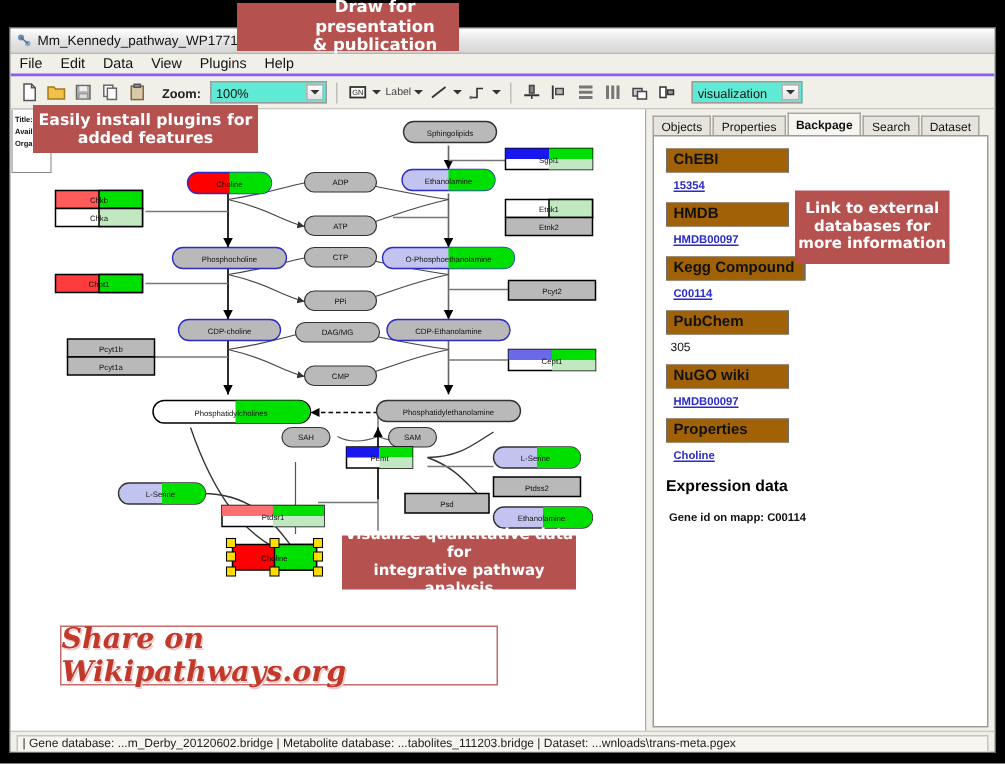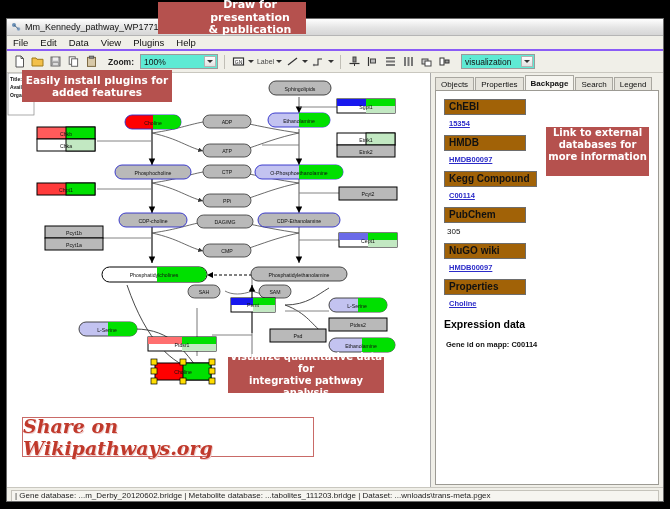--- a/index.html
+++ b/index.html
@@ -528,21 +528,21 @@
         </svg>
       </div>
     </div>
 
     <div class="sidepanel">
       <div class="tabstrip">
         <div class="tab">Objects</div>
         <div class="tab">Properties</div>
         <div class="tab active">Backpage</div>
         <div class="tab">Search</div>
-        <div class="tab">Legend</div>
+        <div class="tab">Dataset</div>
       </div>
 
       <div class="panelbody">
         <div class="dbhead" style="margin-top:2px;">ChEBI</div>
         <a class="dblink" href="#">15354</a>
 
         <div class="dbhead">HMDB</div>
         <a class="dblink" href="#">HMDB00097</a>
 
         <div class="dbhead">Kegg Compound</div>
@@ -578,32 +578,32 @@
 </svg>
 
 <div class="callout" style="left:22px; top:70px; width:150px; height:32px; font-size:10.5px; display:flex; flex-direction:column; align-items:center; justify-content:center;">
   <span>Easily install plugins for</span>
   <span>added features</span>
 </div>
 <svg class="cal-arrow" style="left:76px; top:48px;" width="30" height="23">
   <path d="M15,0 L30,12 H24 V23 H6 V12 H0 Z" fill="#b5514e"></path>
 </svg>
 
-<div class="callout" style="left:546px; top:127px; width:103px; height:49px; font-size:10px; display:flex; flex-direction:column; align-items:center; ">
+<div class="callout" style="left:530px; top:127px; width:103px; height:49px; font-size:10px; display:flex; flex-direction:column; align-items:center; justify-content:center;">
   <span>Link  to external</span>
   <span>databases  for</span>
   <span>more information</span>
 </div>
 <svg class="cal-arrow" style="left:522px; top:140px;" width="26" height="24">
   <path d="M26,6 H10 V0 L0,12 L10,24 V18 H26 Z" fill="#b5514e"></path>
 </svg>
 
 <div class="callout" style="left:228px; top:357px; width:156px; height:36px; font-size:10px; display:flex; flex-direction:column; align-items:center; justify-content:center;">
   <span>Visualize quantitative data  for</span>
   <span>integrative pathway analysis</span>
 </div>
 <svg class="cal-arrow" style="left:204px; top:364px;" width="26" height="22">
   <path d="M26,5 H10 V0 L0,11 L10,22 V17 H26 Z" fill="#b5514e"></path>
 </svg>
 
-<div class="share" style="left:22px; top:417px; width:292px; height:40px; font-size:19px;">
+<div class="share" style="left:40px; top:417px; width:292px; height:40px; font-size:19px;">
   <span>Share on Wikipathways.org</span>
 </div>
 
 </body></html>

